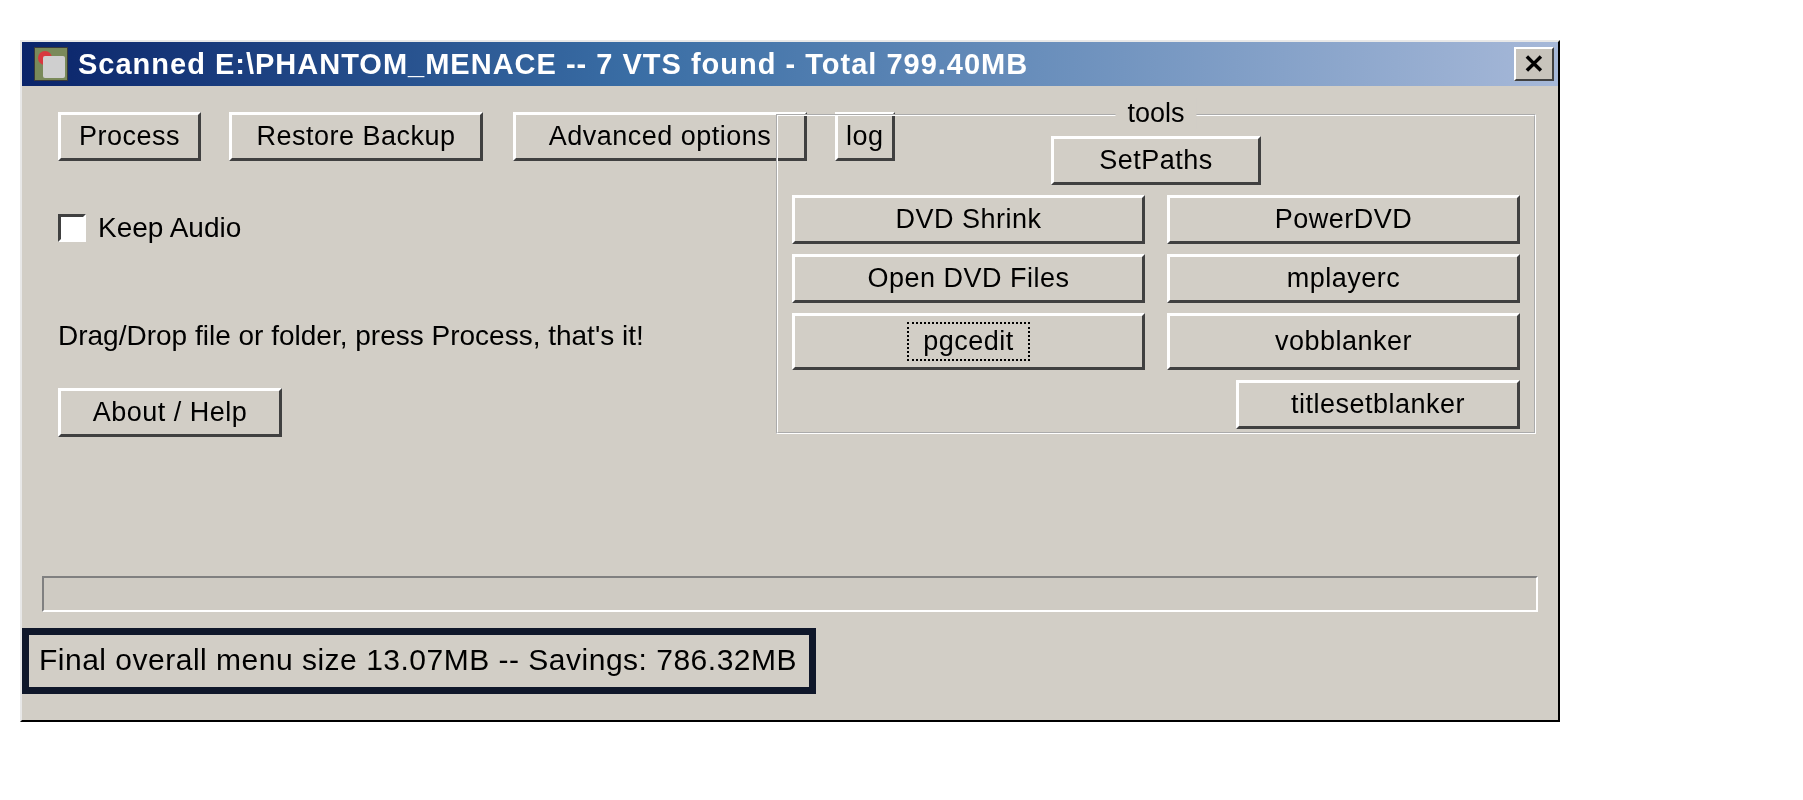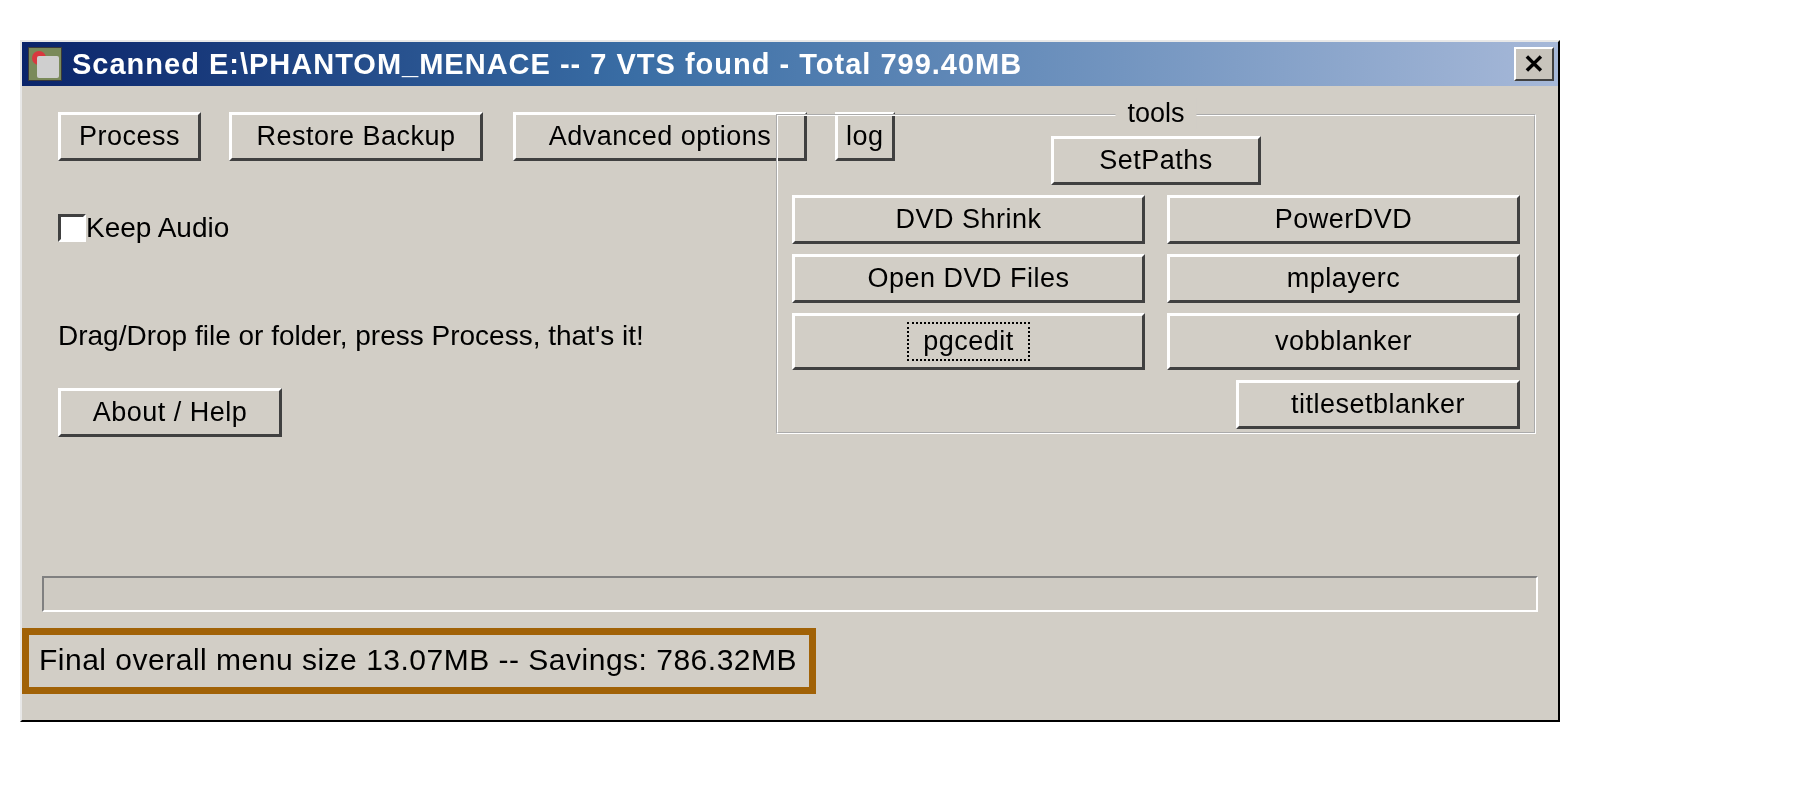--- a/index.html
+++ b/index.html
@@ -23,21 +23,21 @@
     background: #d2cec6;
     display: flex;
     flex-direction: column;
     filter: blur(0.6px);
   }
   .titlebar {
     height: 44px;
     background: linear-gradient(to right, #0a246a 0%, #3a6ea5 40%, #a6b8d8 100%);
     display: flex;
     align-items: center;
-    padding: 0 4px 0 6px;
+    padding: 0 4px 0 12px;
     color: #fff;
     font-weight: bold;
   }
   .titlebar .app-icon {
     width: 34px;
     height: 34px;
     margin-right: 10px;
     background: #7a8a5a;
     border: 1px solid #3a3a3a;
     position: relative;
@@ -106,21 +106,21 @@
   }
   .left-col {
     position: absolute;
     left: 36px;
     top: 26px;
     width: 630px;
   }
   .row1 { display:flex; gap:28px; align-items:flex-start;}
   .col-stack { display:flex; flex-direction:row; gap:30px; }
   .checkbox-row {
-    display:flex; align-items:center; 
+    display:flex; align-items:center; gap:12px;
     margin-top: 24px;
     font-size: 28px;
   }
   .checkbox {
     width: 28px; height: 28px;
     background:#fff;
     border: 3px solid #404040;
     border-bottom-color:#fff;
     border-right-color:#fff;
   }
@@ -188,21 +188,21 @@
     border-left-color:#808080;
     border-bottom-color:#fff;
     border-right-color:#fff;
     background:#cfcbc3;
   }
   .status-highlight{
     position:absolute;
     left: 0px;
     bottom: 26px;
     padding: 8px 12px 10px 10px;
-    border: 7px solid #a16207;
+    border: 7px solid #0f172a;
     font-size: 30px;
     letter-spacing: 0.5px;
   }
 </style>
 </head>
 <body>
 
 <div class="window">
   <div class="titlebar">
     <div class="app-icon"></div>

